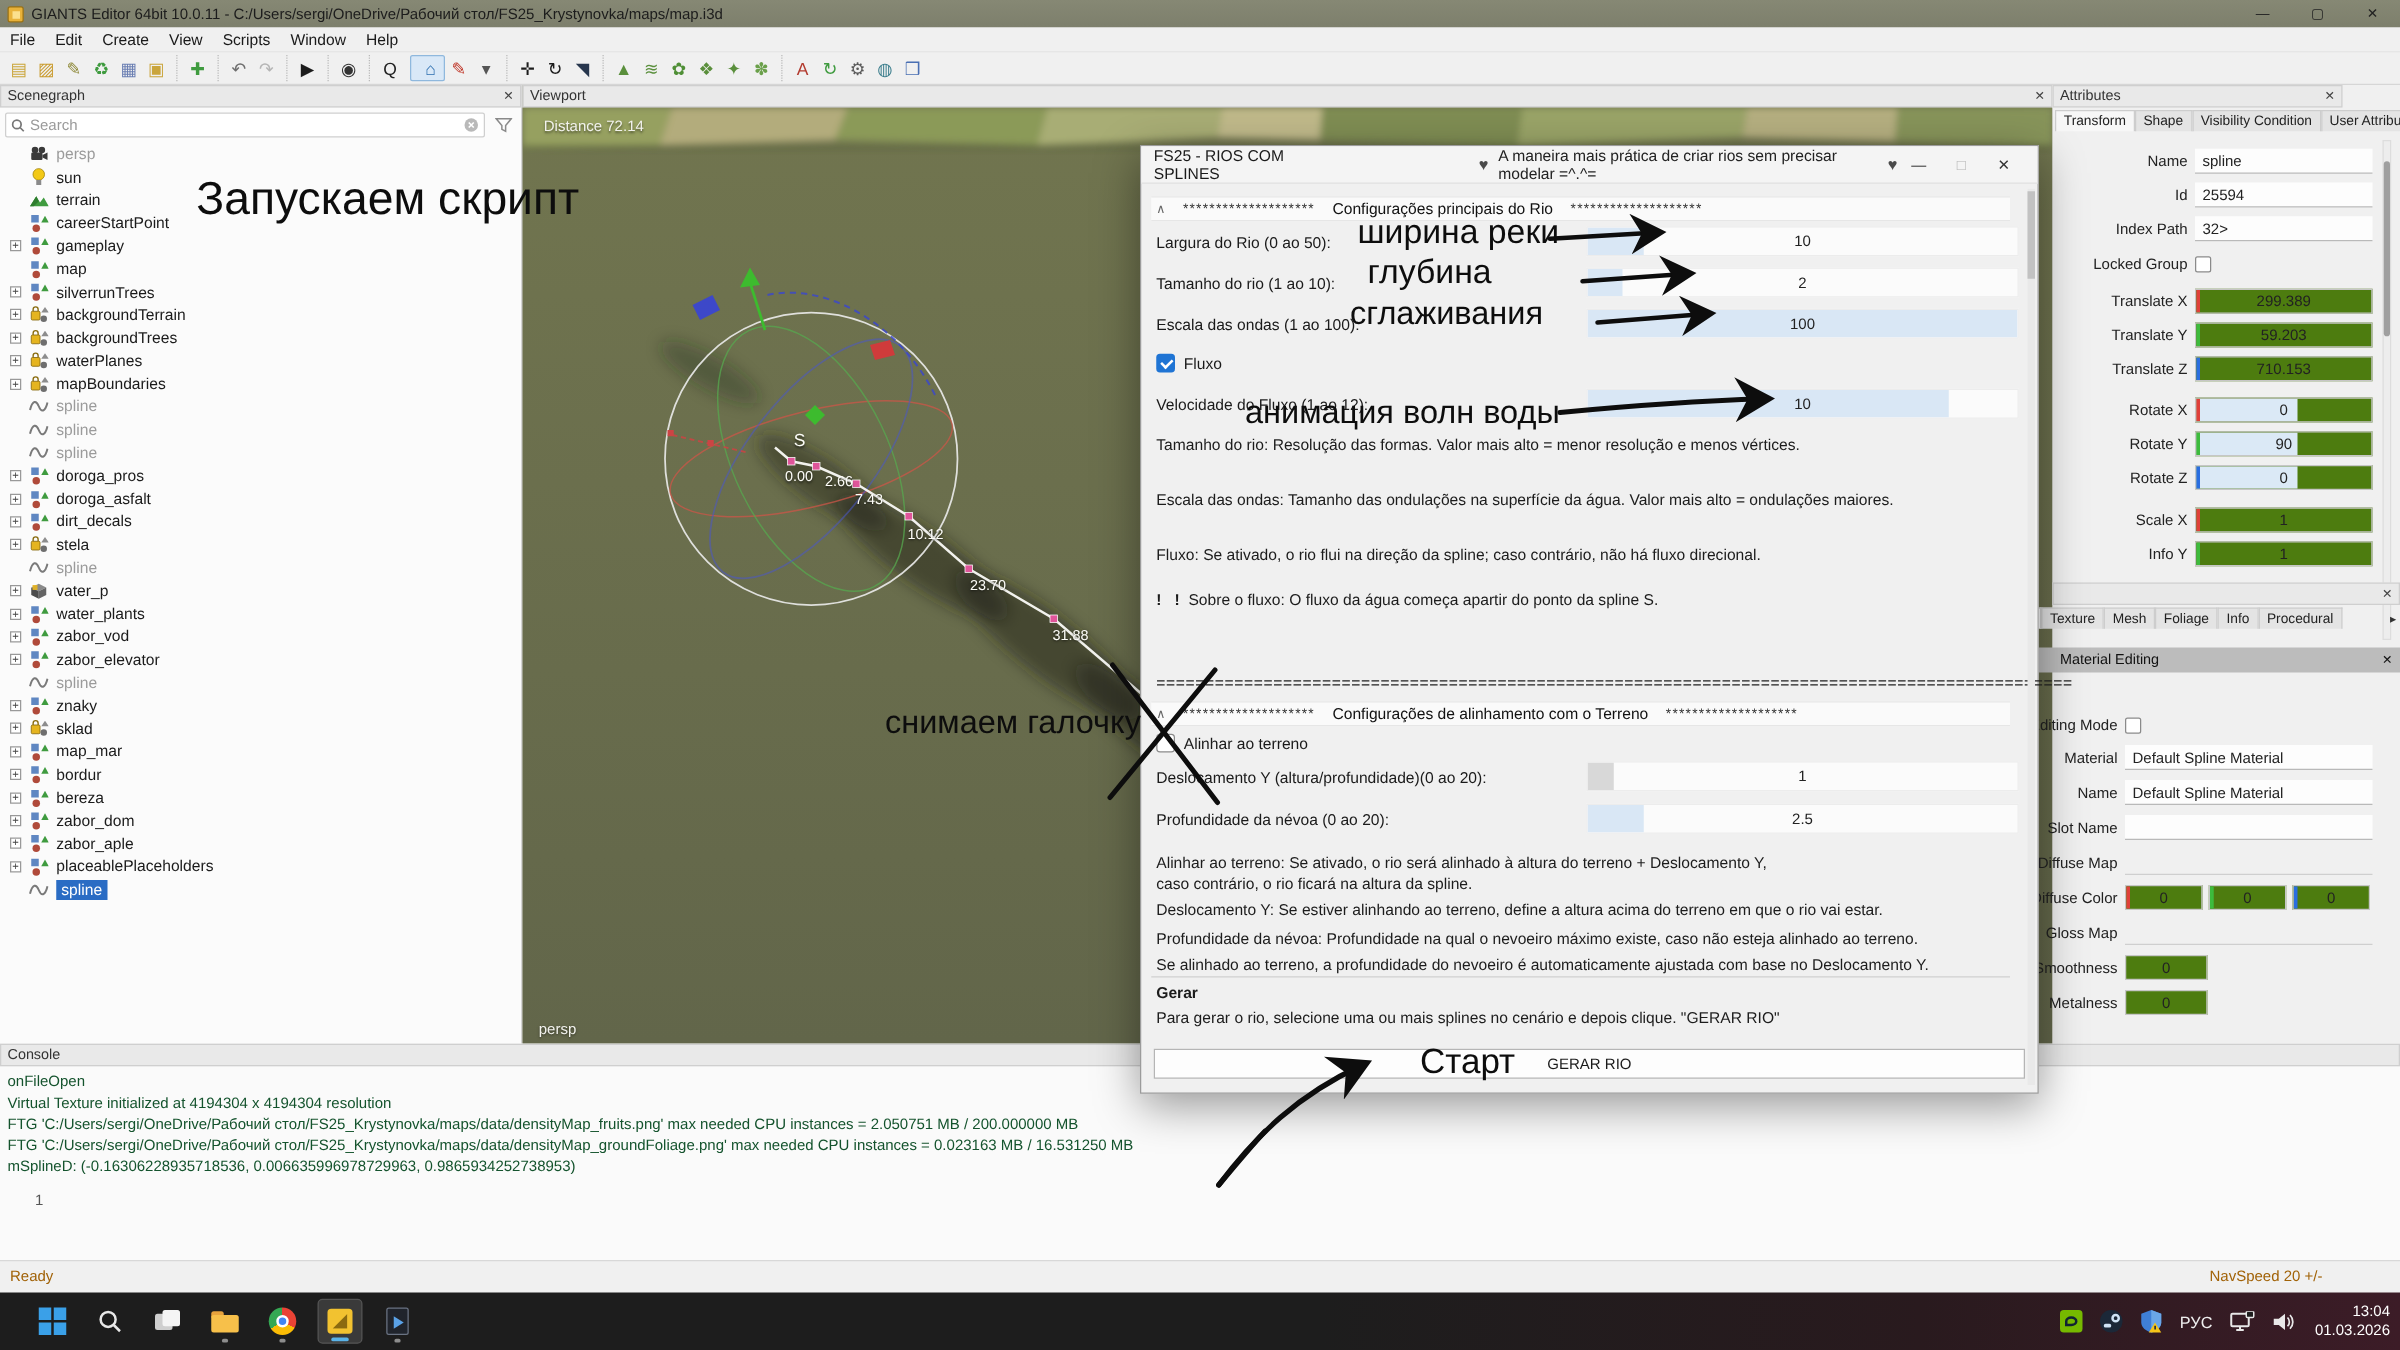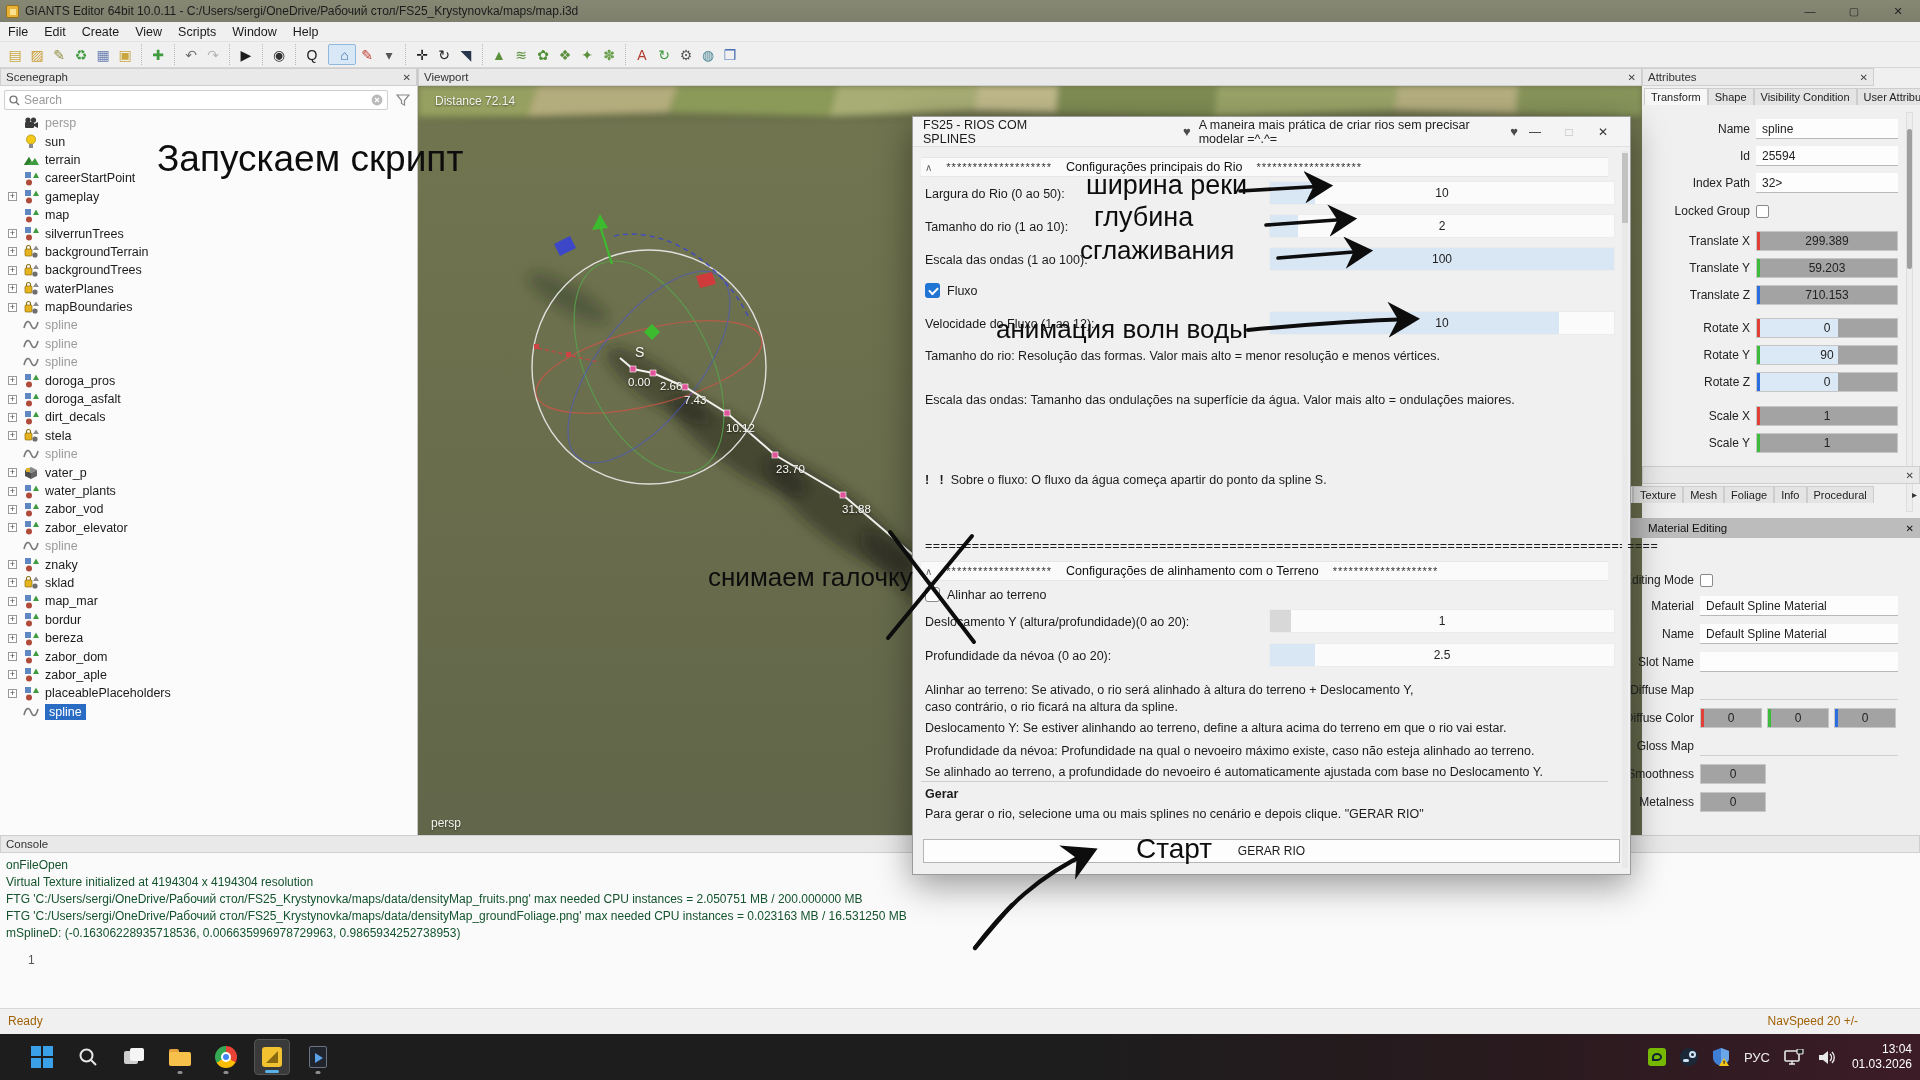--- a/index.html
+++ b/index.html
@@ -57,21 +57,21 @@
   .pt-label { position:absolute; color:#fdfdf8; font-size:11.5px; text-shadow:0 1px 2px rgba(0,0,0,.6); }
 
   
   #attr { position:absolute; left:1642px; top:68px; width:278px; height:767px; background:#f0f0f0; }
   .atabs { position:absolute; display:flex; font-size:11px; color:#222; }
   .atab { padding:2px 6px; border:1px solid #cdcdcd; border-bottom:none; background:#e4e4e4;
     white-space:nowrap; }
   .atab.active { background:#f7f7f7; }
   .frow { position:absolute; height:20px; display:flex; align-items:center; font-size:12px; color:#222;}
   .flabel { width:114px; text-align:right; padding-right:6px; color:#222; }
-  .ffield { position:relative; width:142px; height:20px; background:#a3a3a3; border:1px solid #c6c6c6;
+  .ffield { position:relative; width:142px; height:20px; background:#4d7c0f; border:1px solid #c6c6c6;
     display:flex; align-items:center; justify-content:center; font-size:12px; color:#222; overflow:hidden;}
   .ffield .cbar { position:absolute; left:0; top:0; bottom:0; width:3px; }
   .ffield .bluefill { position:absolute; left:0; top:0; bottom:0; background:#dbe9f6; z-index:0; }
   .ffield span { position:relative; z-index:1; }
   .chk { width:13px; height:13px; border:1px solid #8a8a8a; background:#fff; border-radius:2px; }
   #attr-scroll { position:absolute; left:264px; top:44px; width:7px; height:400px; background:#ededed;
     border:1px solid #ddd; }
   #attr-scroll .handle { position:absolute; left:0; width:5px; top:16px; height:140px; background:#9f9f9f;
     border-radius:3px; }
   .mhead { position:absolute; height:20px; background:#bcbcbc; font-size:11.5px; color:#111;
@@ -748,21 +748,21 @@
         </span>
       </div>
     <div class="frow" style="left:0;top:338px;">
         <span class="flabel">Scale X</span>
         <span class="ffield">
           <span class="cbar" style="background:#e0403a;"></span>
           <span>1</span>
         </span>
       </div>
     <div class="frow" style="left:0;top:365px;">
-        <span class="flabel">Scale Y</span>
+        <span class="flabel">Info Y</span>
         <span class="ffield">
           <span class="cbar" style="background:#3dbb3d;"></span>
           <span>1</span>
         </span>
       </div>
     <div id="attr-scroll">
         <div class="handle"></div>
       </div>
 
     <div class="phead" style="left:0;top:398px;width:278px;">
@@ -992,20 +992,21 @@
     </div>
 
     <div class="drow-label" style="top:200px;">Velocidade do Fluxo (1 ao 12):</div>
     <div class="dctl" style="top:194px;">
         <span class="fill" style="width: 84%;"></span>
         <span class="val">10</span>
       </div>
 
     <div class="dinfo" style="top:232px;">Tamanho do rio: Resolução das formas. Valor mais alto = menor resolução e menos vértices.</div>
     <div class="dinfo" style="top:276px;">Escala das ondas: Tamanho das ondulações na superfície da água. Valor mais alto = ondulações maiores.</div>
+    <div class="dinfo" style="top:320px;">Fluxo: Se ativado, o rio flui na direção da spline; caso contrário, não há fluxo direcional.</div>
     <div class="dinfo" style="top:356px;">
       <b style="white-space:pre;">!   !</b>&nbsp;&nbsp;<span>Sobre o fluxo: O fluxo da água começa apartir do ponto da spline S.</span>
     </div>
     <div class="dinfo" style="top:422px;letter-spacing:0.5px;">==============================================================================================</div>
 
     <div class="dsec" style="top:444px;">
       <span class="chev">∧</span>
       <span class="stars">********************</span>
       <span class="st">Configurações de alinhamento com o Terreno</span>
       <span class="stars">********************</span>

